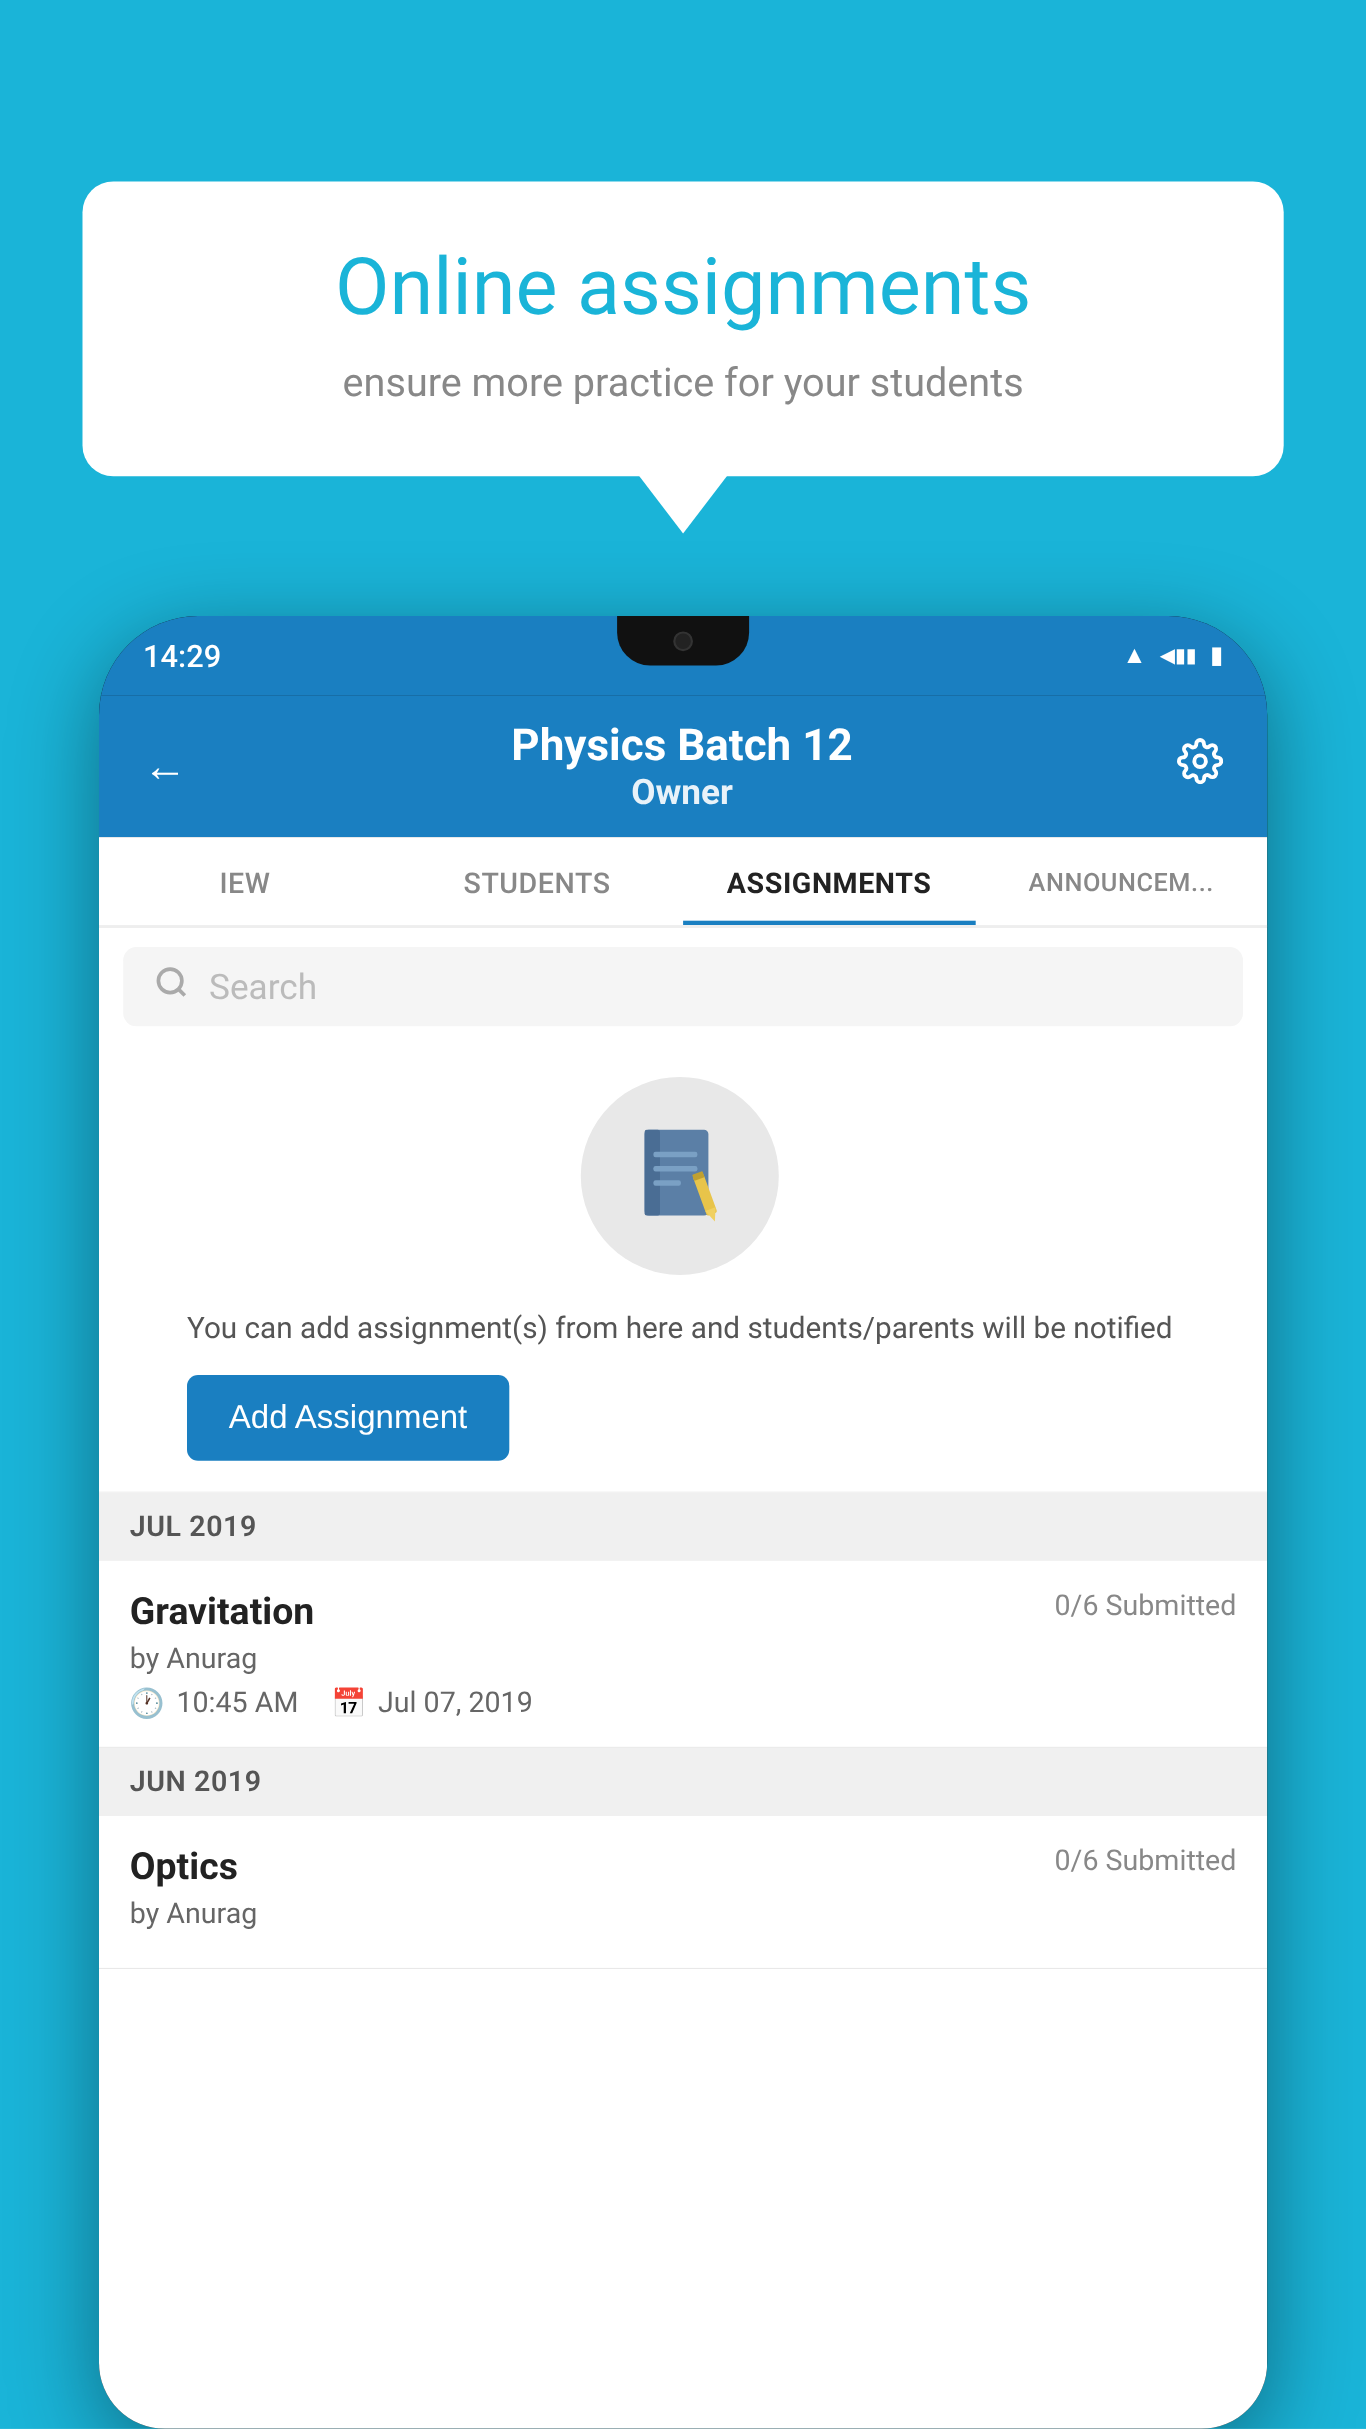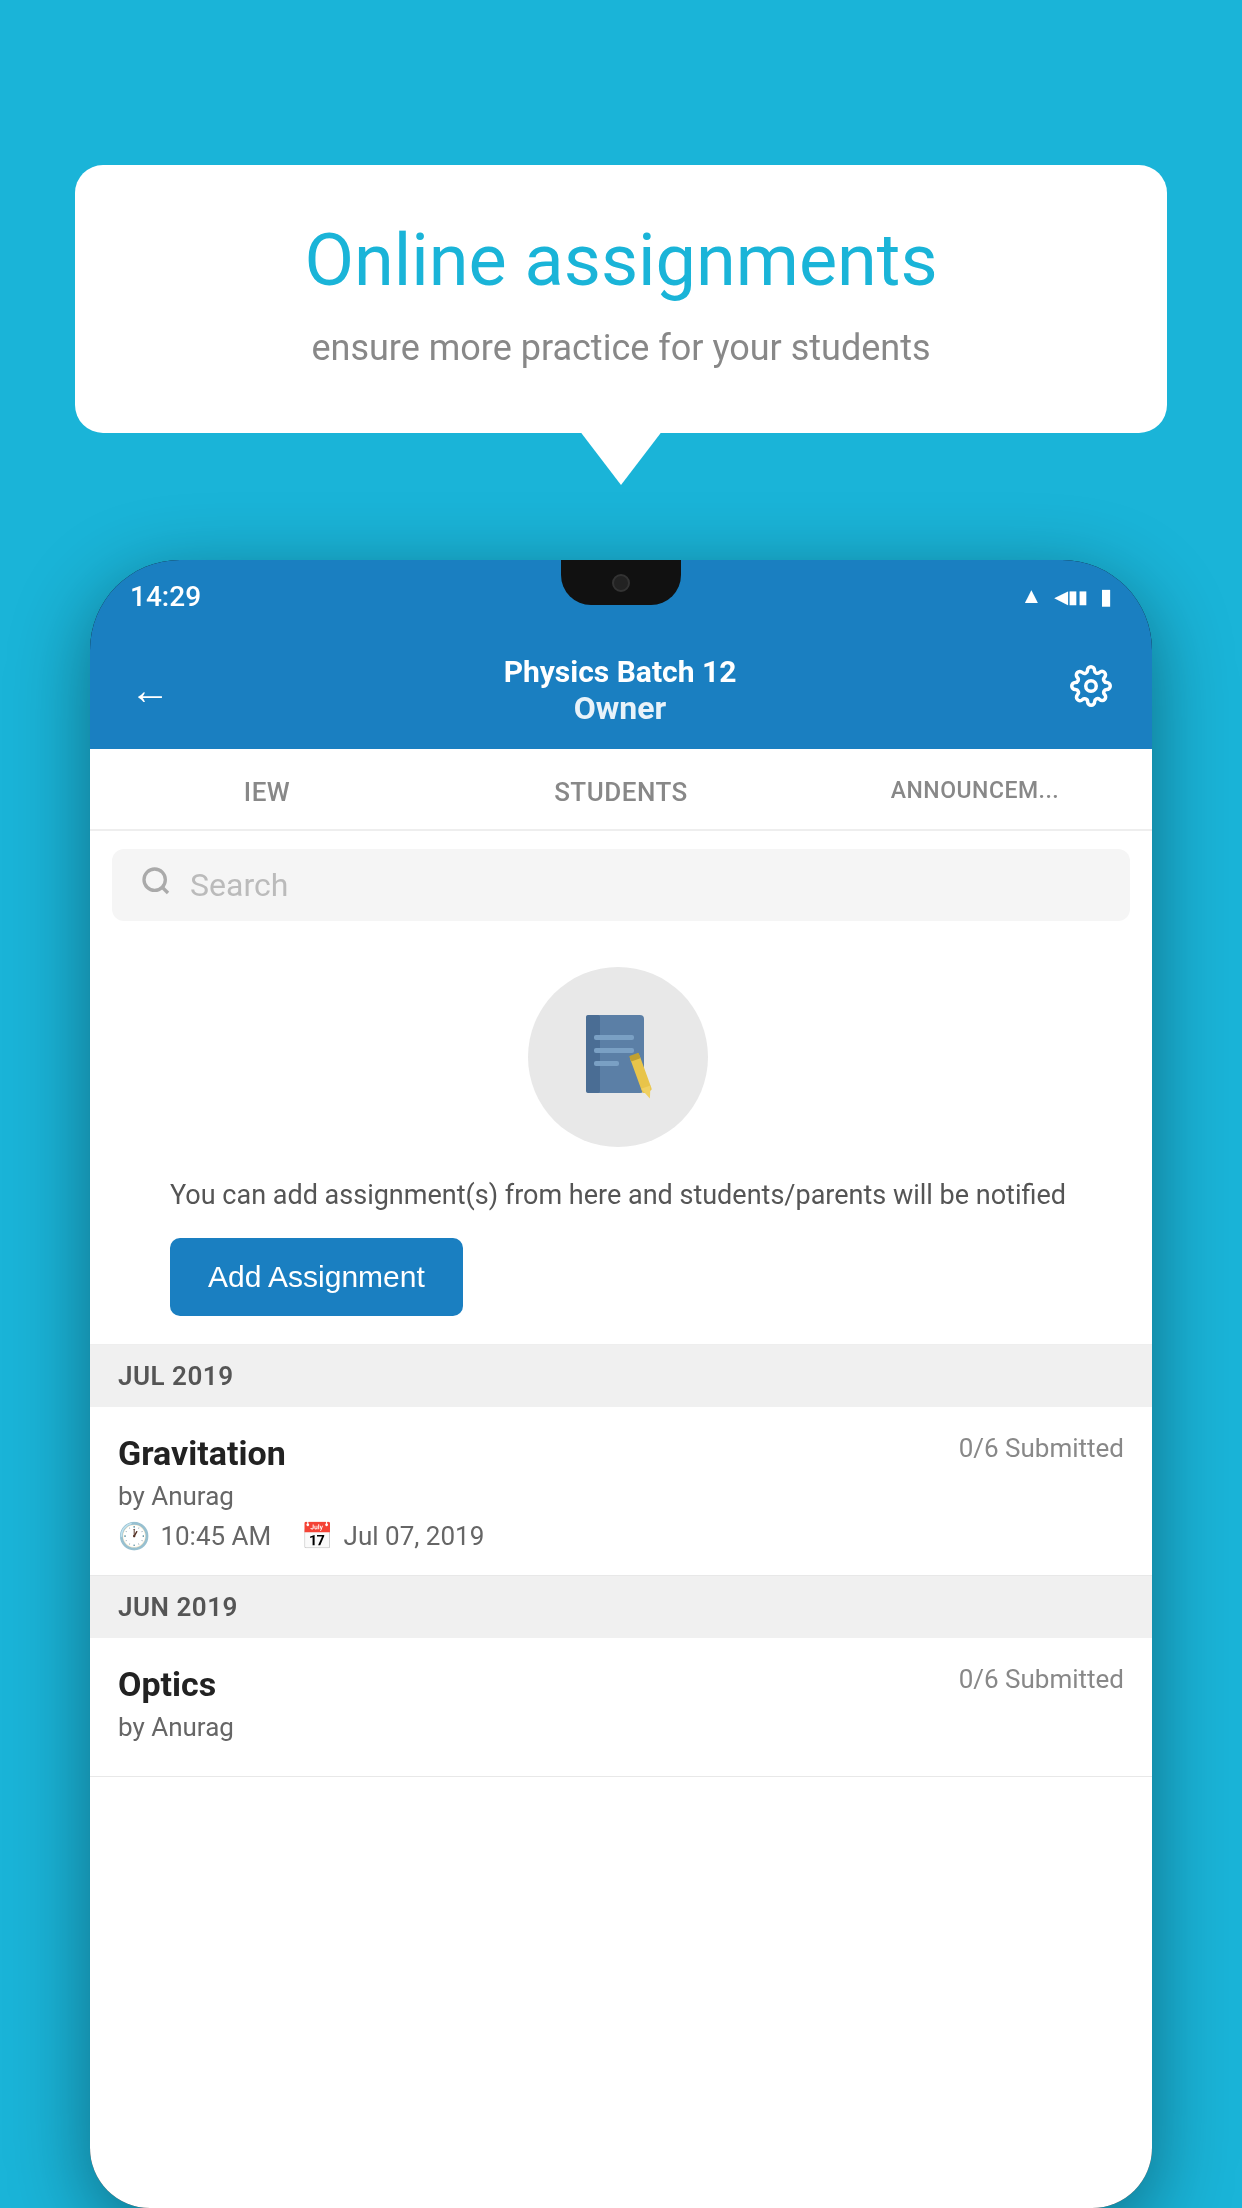--- a/index.html
+++ b/index.html
@@ -121,21 +121,21 @@
     .header-back {
       color: white;
       font-size: 40px;
       cursor: pointer;
     }
     .header-center {
       text-align: center;
     }
     .header-title {
       color: white;
-      font-size: 30px;
+      font-size: 40px;
       font-weight: 700;
     }
     .header-subtitle {
       color: rgba(255,255,255,0.9);
       font-size: 32px;
       font-weight: 700;
     }
     .header-settings {
       color: white;
       font-size: 38px;
@@ -327,20 +327,21 @@
       <svg width="42" height="42" viewBox="0 0 24 24" fill="none" stroke="white" stroke-width="2" stroke-linecap="round" stroke-linejoin="round">
         <circle cx="12" cy="12" r="3"></circle>
         <path d="M19.4 15a1.65 1.65 0 0 0 .33 1.82l.06.06a2 2 0 0 1-2.83 2.83l-.06-.06a1.65 1.65 0 0 0-1.82-.33 1.65 1.65 0 0 0-1 1.51V21a2 2 0 0 1-4 0v-.09A1.65 1.65 0 0 0 9 19.4a1.65 1.65 0 0 0-1.82.33l-.06.06a2 2 0 0 1-2.83-2.83l.06-.06A1.65 1.65 0 0 0 4.68 15a1.65 1.65 0 0 0-1.51-1H3a2 2 0 0 1 0-4h.09A1.65 1.65 0 0 0 4.6 9a1.65 1.65 0 0 0-.33-1.82l-.06-.06a2 2 0 0 1 2.83-2.83l.06.06A1.65 1.65 0 0 0 9 4.68a1.65 1.65 0 0 0 1-1.51V3a2 2 0 0 1 4 0v.09a1.65 1.65 0 0 0 1 1.51 1.65 1.65 0 0 0 1.82-.33l.06-.06a2 2 0 0 1 2.83 2.83l-.06.06A1.65 1.65 0 0 0 19.4 9a1.65 1.65 0 0 0 1.51 1H21a2 2 0 0 1 0 4h-.09a1.65 1.65 0 0 0-1.51 1z"></path>
       </svg>
     </div>
   </div>
 
   <div class="tabs-bar">
     <div class="tab-item">IEW</div>
     <div class="tab-item">STUDENTS</div>
+    <div class="tab-item active">ASSIGNMENTS</div>
     <div class="tab-item" style="font-size:23px;">ANNOUNCEM...</div>
   </div>
 
   <div class="phone-content">
 
     <div class="search-bar-container">
       <div class="search-bar">
         <span class="search-icon-wrap">
           <svg width="32" height="32" viewBox="0 0 24 24" fill="none" stroke="#aaa" stroke-width="2.5">
             <circle cx="11" cy="11" r="8"></circle>

